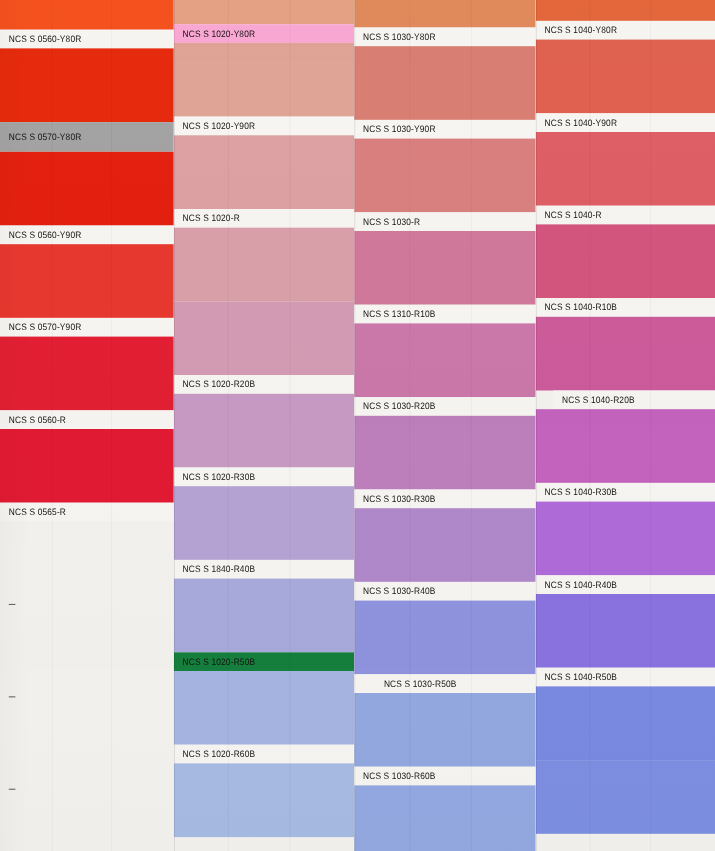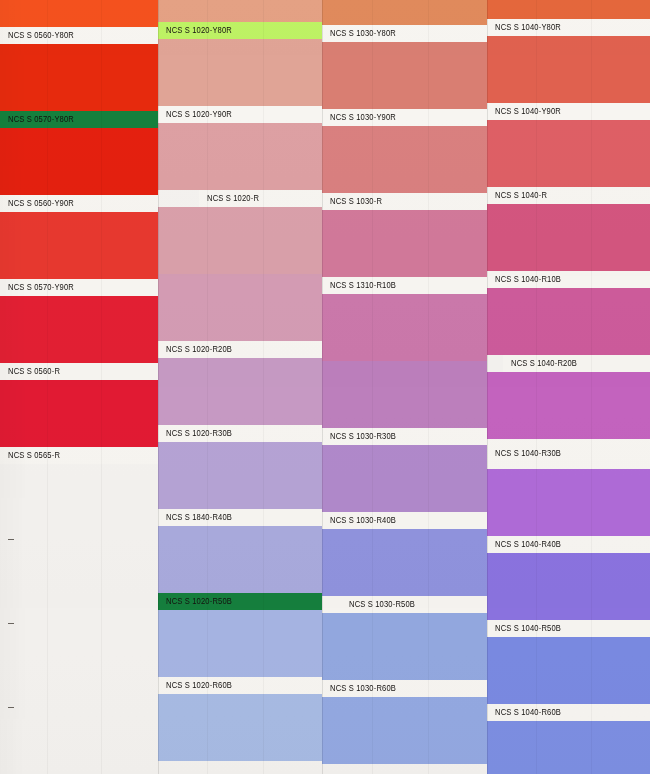--- a/index.html
+++ b/index.html
@@ -117,21 +117,21 @@
       <div class="col-paper" style="background: rgb(244, 242, 239);"></div>
       <div class="col-stack" style="top: -40px;">
         <div class="swatch">
           <div class="chip" style="height: 67px; background: rgb(244, 81, 30);"></div>
           <div class="labelbar" style="height: 17px; background: rgb(247, 245, 241);">
             <span class="code">NCS S 0560-Y80R</span>
           </div>
         </div>
         <div class="swatch">
           <div class="chip" style="height: 67px; background: rgb(230, 42, 13);"></div>
-          <div class="labelbar" style="height: 17px; background: #15803d;">
+          <div class="labelbar" style="height: 27px; background: #a3a3a3;">
             <span class="code">NCS S 0570-Y80R</span>
           </div>
         </div>
         <div class="swatch">
           <div class="chip" style="height: 67px; background: rgb(228, 32, 15);"></div>
           <div class="labelbar" style="height: 17px; background: rgb(247, 245, 241);">
             <span class="code">NCS S 0560-Y90R</span>
           </div>
         </div>
         <div class="swatch">
@@ -164,33 +164,33 @@
         <div class="empty-row" style="height: 84px;"></div>
       </div>
       <div class="seam" style="left: 47px;"></div>
       <div class="seam" style="left: 101px;"></div>
     </div>
     <div class="column" style="width: 164px;">
       <div class="col-paper" style="background: rgb(244, 242, 239);"></div>
       <div class="col-stack" style="top: -45px;">
         <div class="swatch">
           <div class="chip" style="height: 67px; background: rgb(228, 161, 132);"></div>
-          <div class="labelbar" style="height: 17px; background: #bef264;">
+          <div class="labelbar" style="height: 17px; background: #f9a8d4;">
             <span class="code">NCS S 1020-Y80R</span>
           </div>
         </div>
         <div class="swatch">
           <div class="chip" style="height: 67px; background: rgb(224, 164, 150);"></div>
           <div class="labelbar" style="height: 17px; background: rgb(247, 245, 241);">
             <span class="code">NCS S 1020-Y90R</span>
           </div>
         </div>
         <div class="swatch">
           <div class="chip" style="height: 67px; background: rgb(221, 160, 163);"></div>
-          <div class="labelbar" style="height: 17px; background: rgb(247, 245, 241); margin-left: 41px;">
+          <div class="labelbar" style="height: 17px; background: rgb(247, 245, 241);">
             <span class="code">NCS S 1020-R</span>
           </div>
         </div>
         <div class="swatch">
           <div class="chip" style="height: 67px; background: rgb(218, 160, 171);"></div>
         </div>
         <div class="swatch">
           <div class="chip" style="height: 67px; background: rgb(212, 156, 180);"></div>
           <div class="labelbar" style="height: 17px; background: rgb(247, 245, 241);">
             <span class="code">NCS S 1020-R20B</span>
@@ -250,20 +250,23 @@
           </div>
         </div>
         <div class="swatch">
           <div class="chip" style="height: 67px; background: rgb(210, 121, 154);"></div>
           <div class="labelbar" style="height: 17px; background: rgb(247, 245, 241);">
             <span class="code">NCS S 1310-R10B</span>
           </div>
         </div>
         <div class="swatch">
           <div class="chip" style="height: 67px; background: rgb(203, 120, 171);"></div>
+          <div class="labelbar" style="height: 17px; background: rgb(247, 245, 241);">
+            <span class="code">NCS S 1030-R20B</span>
+          </div>
         </div>
         <div class="swatch">
           <div class="chip" style="height: 67px; background: rgb(189, 127, 189);"></div>
           <div class="labelbar" style="height: 17px; background: rgb(247, 245, 241);">
             <span class="code">NCS S 1030-R30B</span>
           </div>
         </div>
         <div class="swatch">
           <div class="chip" style="height: 67px; background: rgb(177, 137, 203);"></div>
           <div class="labelbar" style="height: 17px; background: rgb(247, 245, 241);">
@@ -318,41 +321,38 @@
           </div>
         </div>
         <div class="swatch">
           <div class="chip" style="height: 67px; background: rgb(205, 91, 155);"></div>
           <div class="labelbar" style="height: 17px; background: rgb(247, 245, 241); margin-left: 16px;">
             <span class="code">NCS S 1040-R20B</span>
           </div>
         </div>
         <div class="swatch">
           <div class="chip" style="height: 67px; background: rgb(196, 99, 191);"></div>
-          <div class="labelbar" style="height: 30px; background: rgb(247, 245, 241); text-align: center;">
+          <div class="labelbar" style="height: 17px; background: rgb(247, 245, 241); text-align: center;">
             <span class="code">NCS S 1040-R30B</span>
           </div>
         </div>
         <div class="swatch">
           <div class="chip" style="height: 67px; background: rgb(176, 107, 216);"></div>
           <div class="labelbar" style="height: 17px; background: rgb(247, 245, 241);">
             <span class="code">NCS S 1040-R40B</span>
           </div>
         </div>
         <div class="swatch">
           <div class="chip" style="height: 67px; background: rgb(139, 115, 224);"></div>
           <div class="labelbar" style="height: 17px; background: rgb(247, 245, 241);">
             <span class="code">NCS S 1040-R50B</span>
           </div>
         </div>
         <div class="swatch">
           <div class="chip" style="height: 67px; background: rgb(122, 138, 226);"></div>
-          <div class="labelbar" style="height: 17px; background: rgb(247, 245, 241);">
-            <span class="code">NCS S 1040-R60B</span>
-          </div>
         </div>
         <div class="swatch">
           <div class="chip" style="height: 67px; background: rgb(125, 143, 227);"></div>
         </div>
       </div>
       <div class="seam" style="left: 49px;"></div>
       <div class="seam" style="left: 104px;"></div>
       <div class="colsep" style="left: 0px;"></div>
     </div>
   </div>

